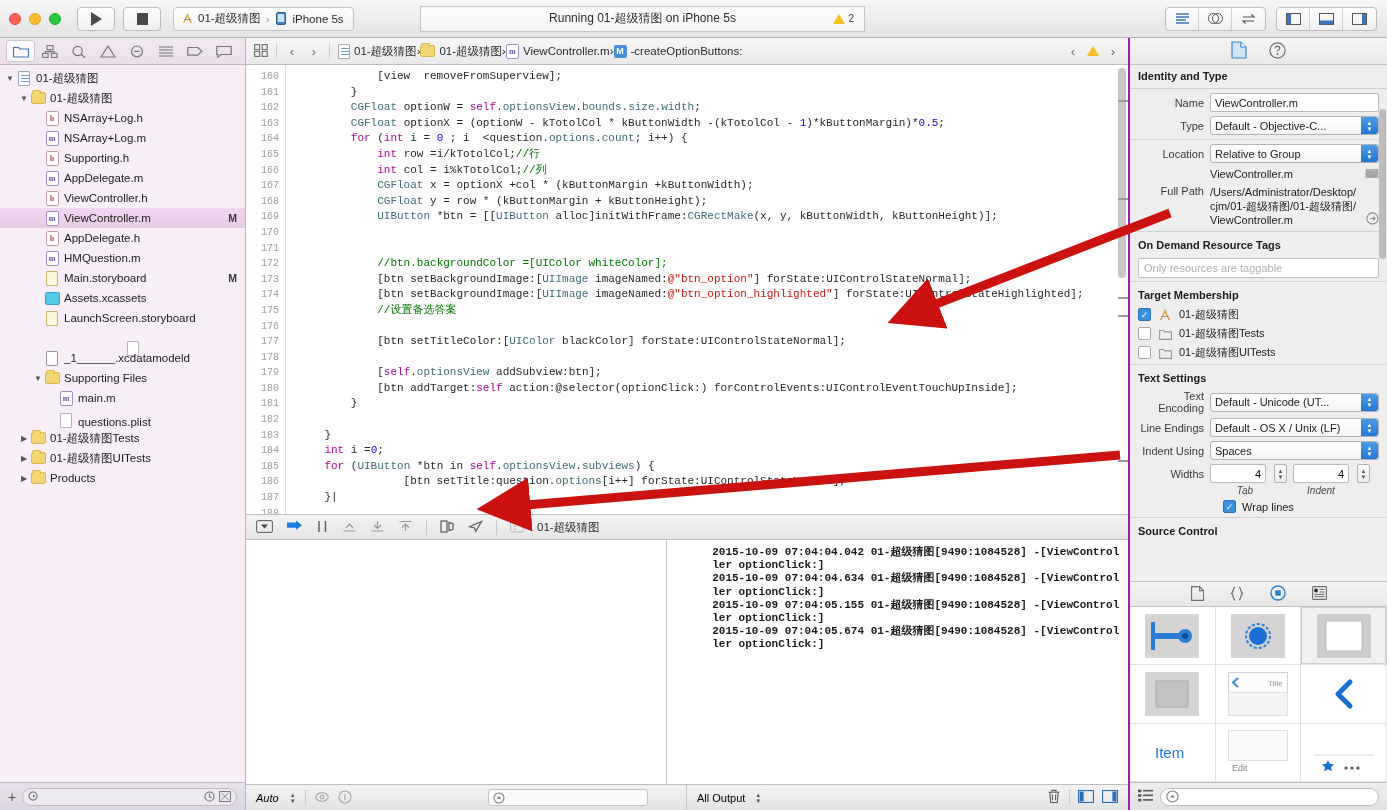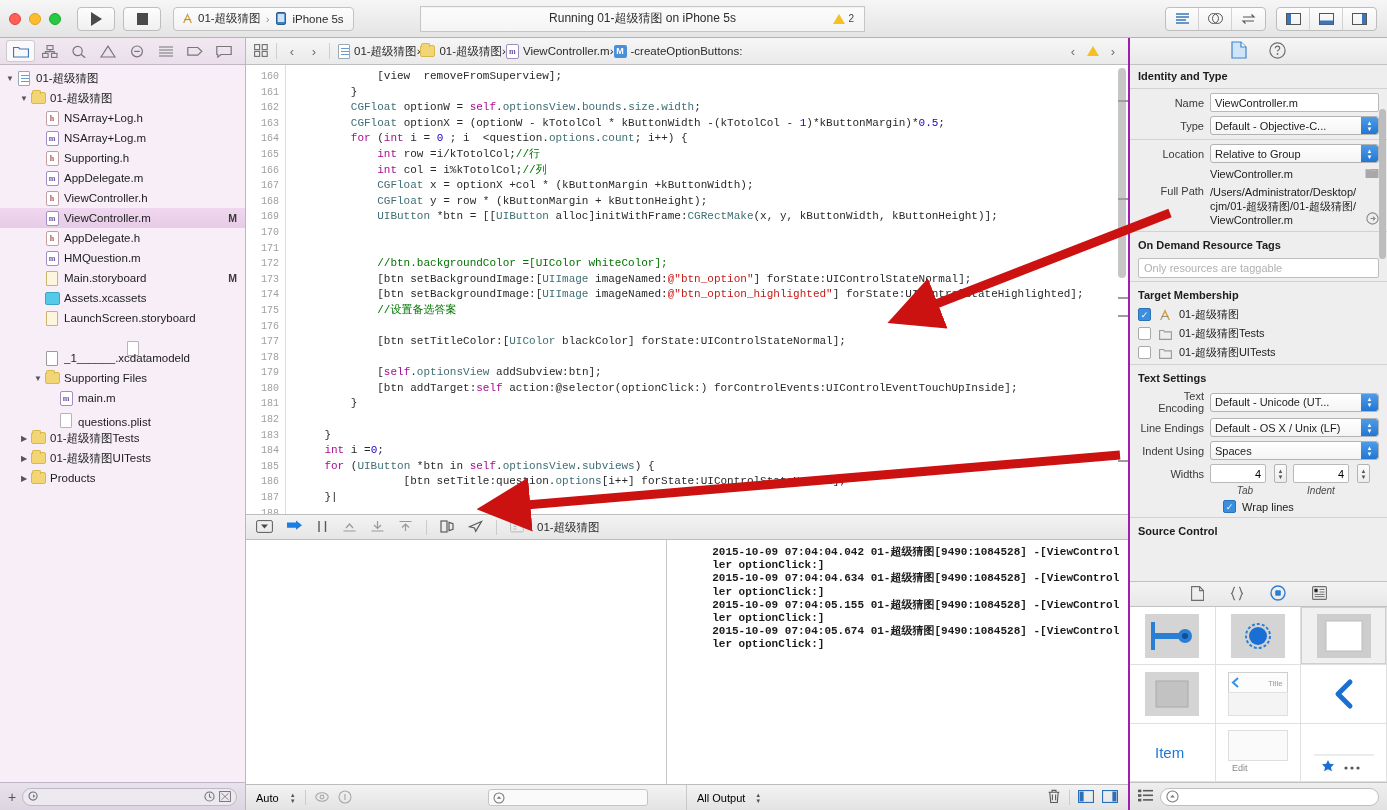--- a/index.html
+++ b/index.html
@@ -217,21 +217,21 @@
     font-family: "Liberation Mono", monospace; font-size: 11px; font-weight: bold;
     color: #1a1a1a; line-height: 13.2px; white-space: pre-wrap; word-break: break-all;
   }
 
   .bottom-bar {
     height: 26px; flex: 0 0 26px;
     background: linear-gradient(#f3f3f3,#e3e3e3);
     border-top: 1px solid #bdbdbd;
     display: flex; align-items: center;
   }
-  .bb-left { width: 50%; display: flex; align-items: center; padding: 0 10px; gap: 9px; border-right: 1px solid #c8c8c8; height: 100%; }
+  .bb-left { width: 50%; display: flex; align-items: center; padding: 0 10px; gap: 9px; border-right: 1px solid #c8c8c8; height: 100%; font-style: italic; }
   .bb-right { width: 50%; display: flex; align-items: center; padding: 0 10px; gap: 8px; height: 100%; }
   .bb-field {
     width: 160px; height: 17px; background: #fafafa; border: 1px solid #c4c4c4; border-radius: 3px;
     display: flex; align-items: center; padding: 0 4px;
   }
   .stepper { display: inline-flex; flex-direction: column; font-size: 6px; line-height: 6px; color: #555; margin-left: 2px; }
 
   
   .inspector {
     width: 259px; flex: 0 0 259px;

